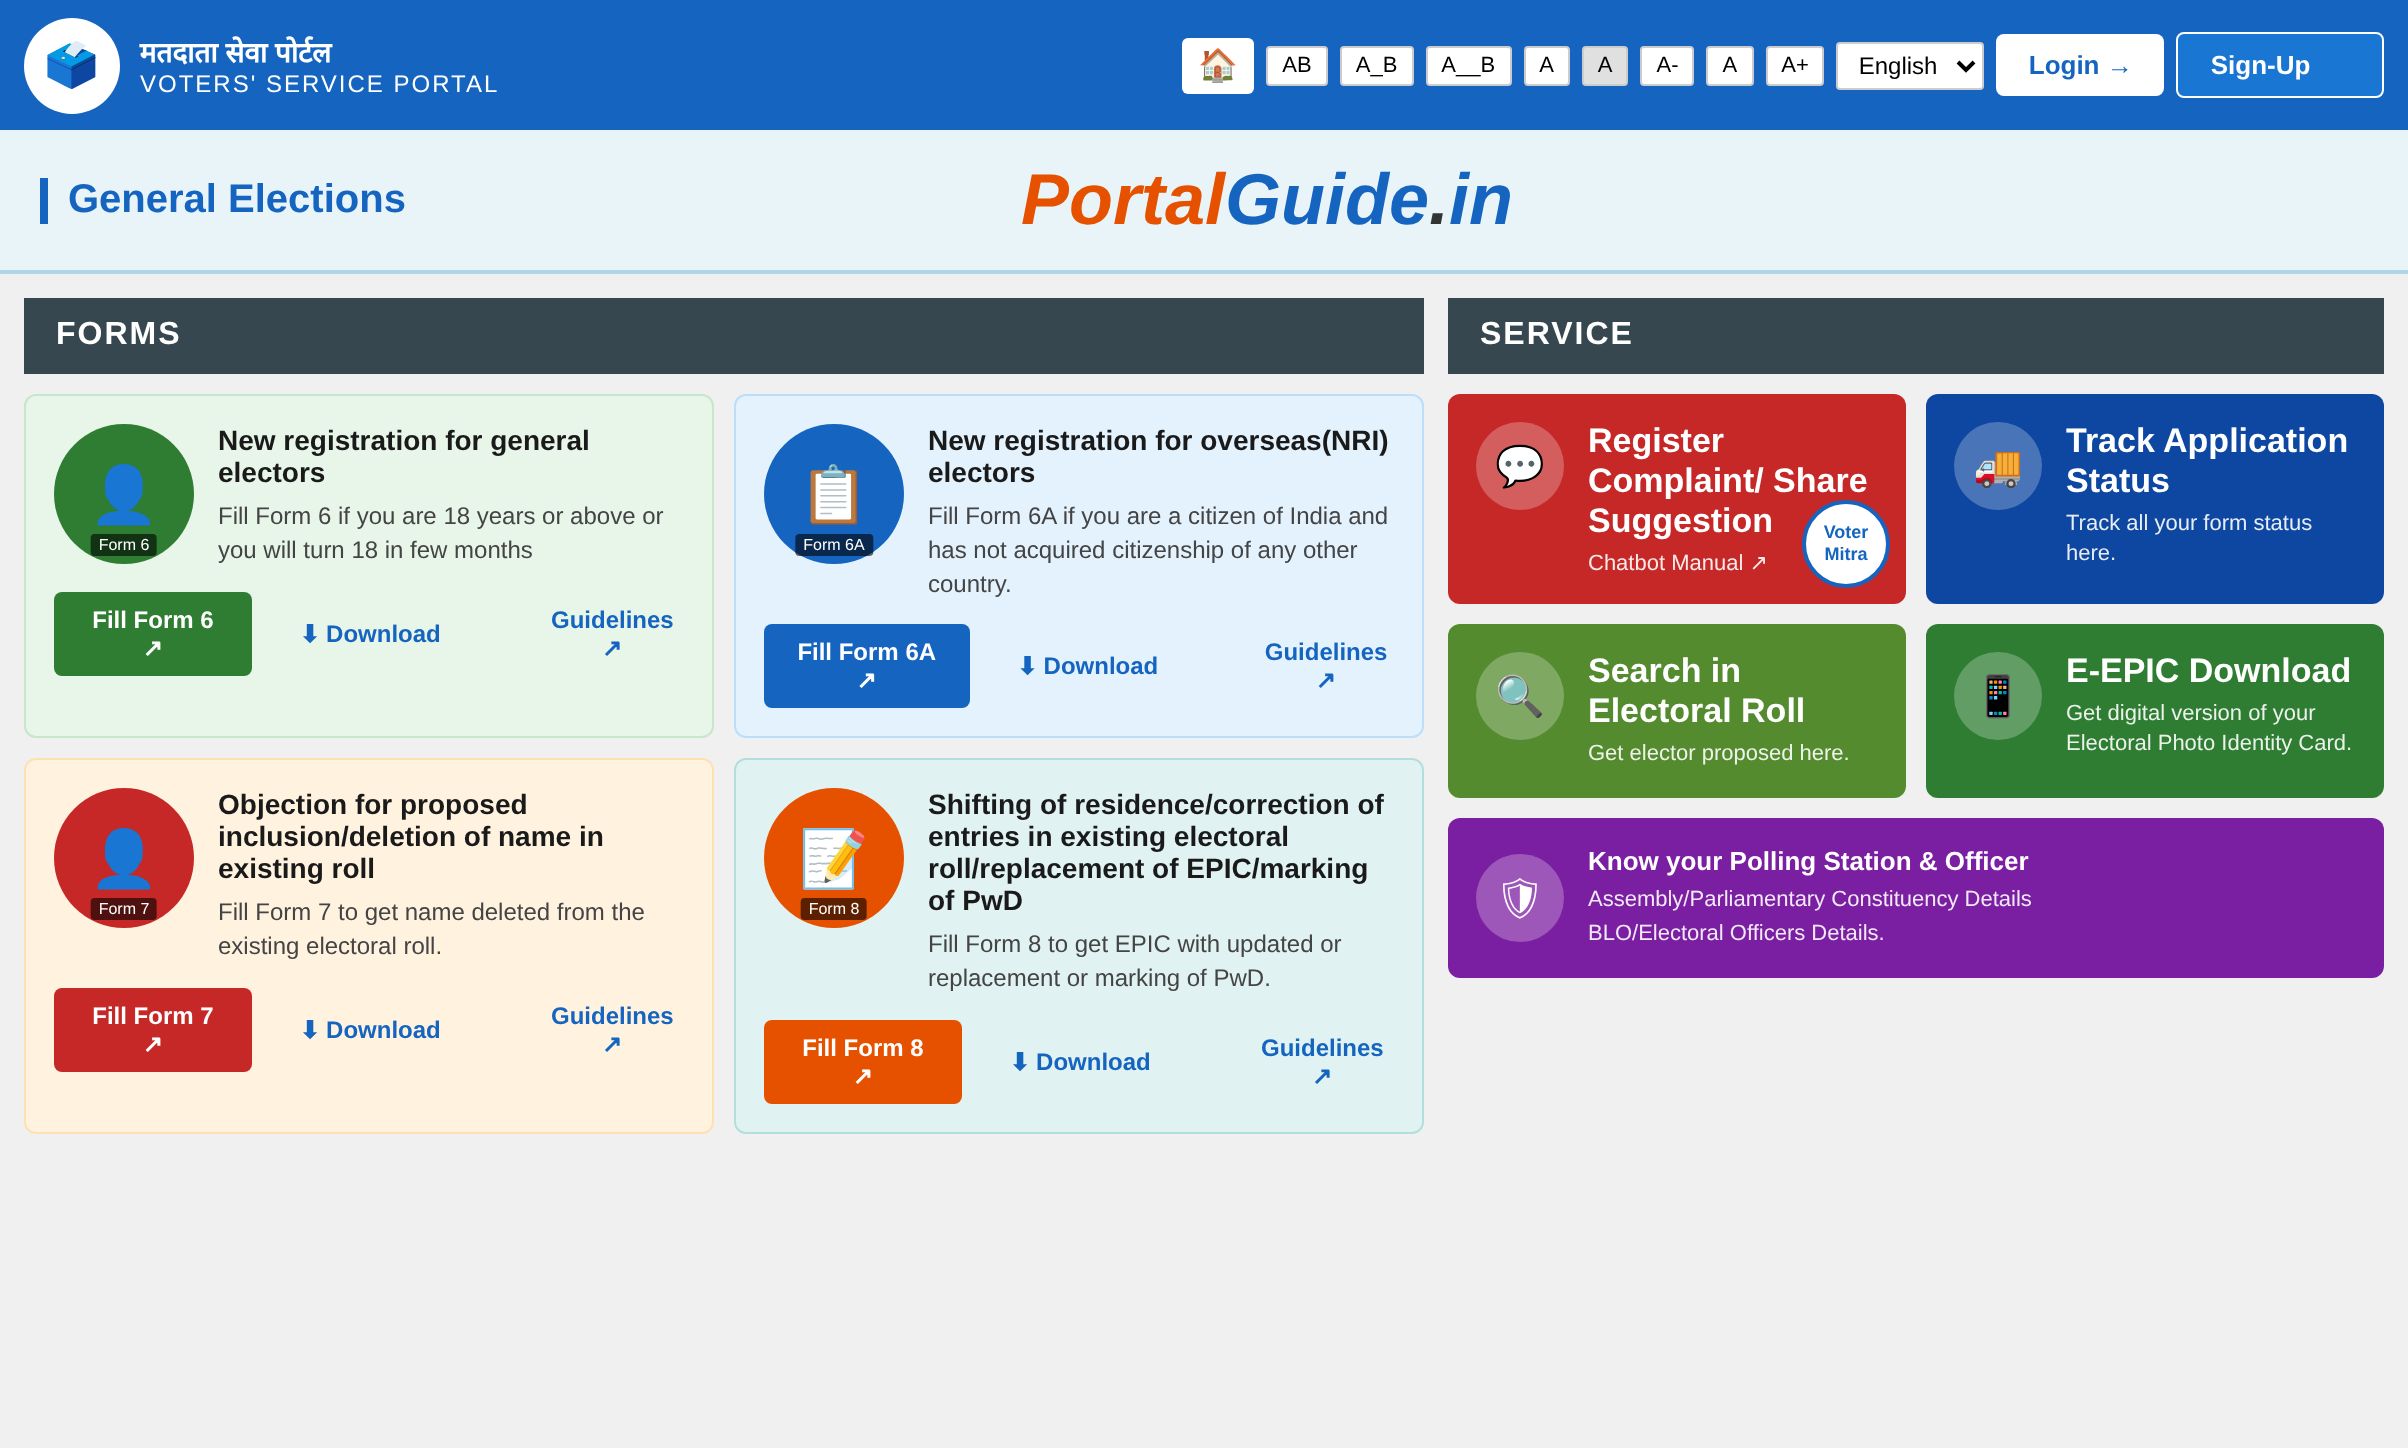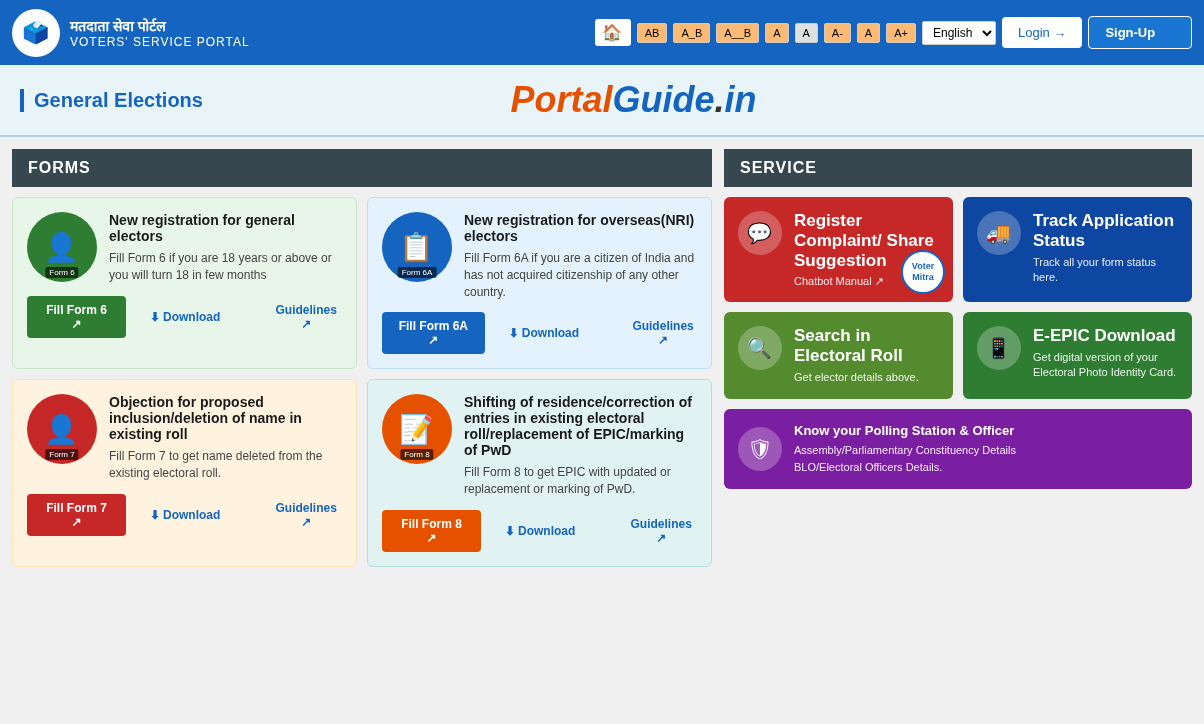--- a/index.html
+++ b/index.html
@@ -39,21 +39,21 @@
     .logo-text .english {
       font-size: 12px;
       letter-spacing: 1px;
     }
     .top-nav-right {
       display: flex;
       align-items: center;
       gap: 6px;
     }
     .font-btn {
-      background: #fdba74;
+      background: #ffffff;
       border: 1px solid #ccc;
       padding: 3px 7px;
       font-size: 11px;
       cursor: pointer;
       border-radius: 2px;
     }
     .font-btn.active { background: #e0e0e0; }
     .home-icon-btn {
       background: white;
       border: none;
@@ -69,21 +69,21 @@
       font-size: 12px;
       border-radius: 2px;
       cursor: pointer;
     }
     .btn-login {
       background: white;
       color: #1565c0;
       border: none;
       padding: 8px 16px;
       border-radius: 4px;
-      font-weight: normal;
+      font-weight: bold;
       cursor: pointer;
       font-size: 13px;
     }
     .btn-signup {
       background: #1976d2;
       color: white;
       border: 1px solid white;
       padding: 8px 16px;
       border-radius: 4px;
       font-weight: bold;
@@ -471,21 +471,21 @@
         <div class="service-info">
           <h4>Track Application Status</h4>
           <p>Track all your form status here.</p>
         </div>
       </div>
 
       <div class="service-card olive">
         <div class="service-icon">🔍</div>
         <div class="service-info">
           <h4>Search in Electoral Roll</h4>
-          <p>Get elector details above.</p>
+          <p>Get elector proposed here.</p>
         </div>
       </div>
 
       <div class="service-card dark-green">
         <div class="service-icon">📱</div>
         <div class="service-info">
           <h4>E-EPIC Download</h4>
           <p>Get digital version of your Electoral Photo Identity Card.</p>
         </div>
       </div>

